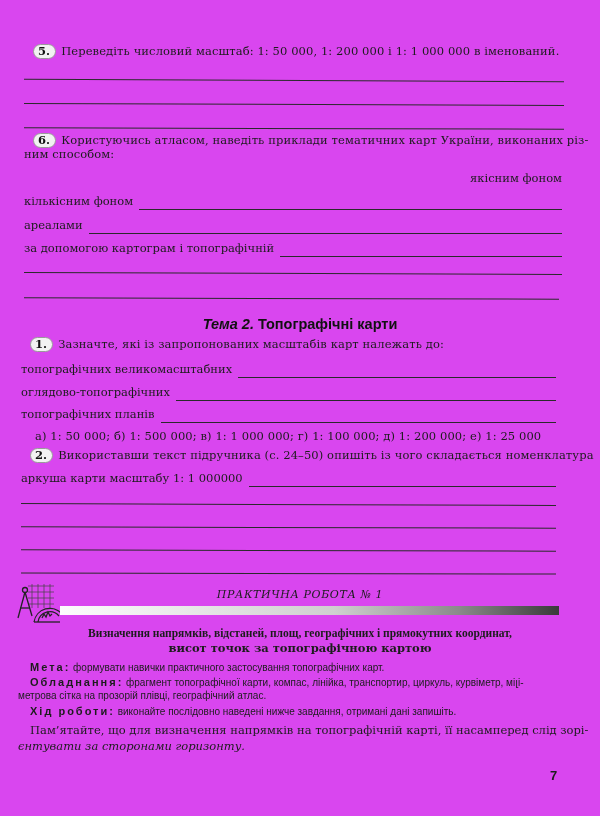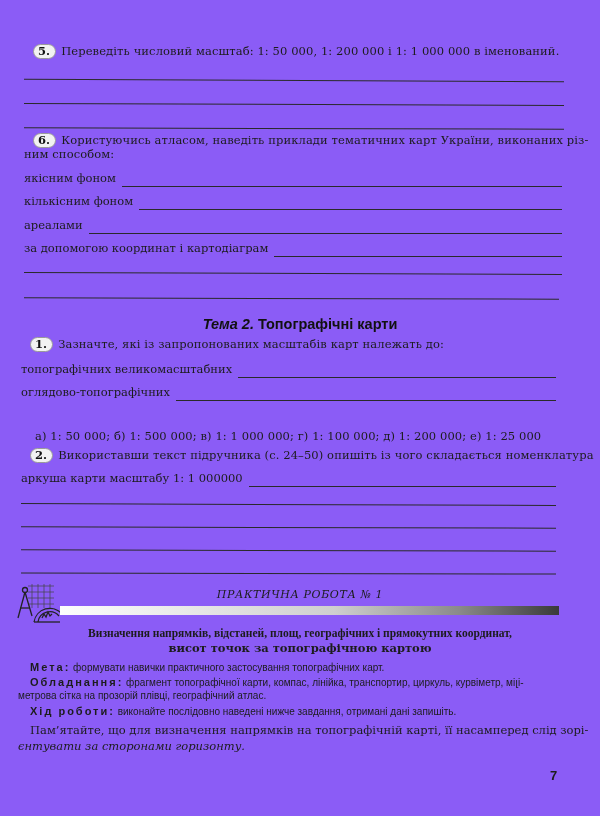--- a/index.html
+++ b/index.html
@@ -12,21 +12,21 @@
       height: 816px;
       position: relative;
       overflow: hidden;
       font-family: "DejaVu Serif", "Liberation Serif", serif;
       color: #1c1c1c;
     }
     .page {
       position: absolute;
       left: 0; top: 0;
       width: 600px; height: 816px;
-      background: #8b5cf6;
+      background: #d946ef;
     }
     .abs { position: absolute; }
     .q-text {
       font-size: 11.5px;
       line-height: 15px;
       white-space: nowrap;
       letter-spacing: 0.1px;
     }
     .num-badge {
       display: inline-block;
@@ -127,52 +127,56 @@
   </div>
   <div class="rule" style="left:24px; width:540px; top:80px; transform:rotate(0.25deg);"></div>
   <div class="rule" style="left:24px; width:540px; top:104px; transform:rotate(0.2deg);"></div>
   <div class="rule" style="left:24px; width:540px; top:128px; transform:rotate(0.15deg);"></div>
 
   <div class="abs q-text" style="left:33px; top:133px;">
     <span class="num-badge">6.</span><span>Користуючись атласом, наведіть приклади тематичних карт України, виконаних різ-</span>
   </div>
   <div class="abs q-text" style="left:24px; top:147px;">ним способом:</div>
 
-  <div class="label-line" style="left:24px; width:538px; top:171px;">
+  <div class="label-line" style="left:24px; width:538px; top:171px;flex-direction:column;">
     <span>якісним фоном</span>
       <span class="fill"></span>
   </div>
   <div class="label-line" style="left:24px; width:538px; top:194px;">
     <span>кількісним фоном</span>
       <span class="fill"></span>
   </div>
   <div class="label-line" style="left:24px; width:538px; top:218px;">
     <span>ареалами</span>
       <span class="fill"></span>
   </div>
   <div class="label-line" style="left:24px; width:538px; top:241px;">
-    <span>за допомогою координат і картодіаграм</span>
+    <span>за допомогою картограм і топографічній</span>
       <span class="fill"></span>
   </div>
   <div class="rule" style="left:24px; width:538px; top:273px; transform:rotate(0.2deg);"></div>
   <div class="rule" style="left:24px; width:535px; top:298px; transform:rotate(0.15deg);"></div>
 
   <div class="abs theme-title" style="top:316px;">
     <i>Тема 2.</i> <span>Топографічні карти</span>
   </div>
 
   <div class="abs q-text" style="left:30px; top:337px;">
     <span class="num-badge">1.</span><span>Зазначте, які із запропонованих масштабів карт належать до:</span>
   </div>
   <div class="label-line" style="left:21px; width:535px; top:362px;">
     <span>топографічних великомасштабних</span>
       <span class="fill"></span>
   </div>
   <div class="label-line" style="left:21px; width:535px; top:385px;">
     <span>оглядово-топографічних</span>
+      <span class="fill"></span>
+  </div>
+  <div class="label-line" style="left:21px; width:535px; top:407px;">
+    <span>топографічних планів</span>
       <span class="fill"></span>
   </div>
   <div class="abs scales" style="left:35px; top:429px;">а) 1: 50 000; б) 1: 500 000; в) 1: 1 000 000; г) 1: 100 000; д) 1: 200 000; е) 1: 25 000</div>
 
   <div class="abs q-text" style="left:30px; top:448px;">
     <span class="num-badge">2.</span><span>Використавши текст підручника (с. 24–50) опишіть із чого складається номенклатура</span>
   </div>
   <div class="label-line" style="left:21px; width:535px; top:471px;">
     <span>аркуша карти масштабу 1: 1 000000</span>
       <span class="fill"></span>

